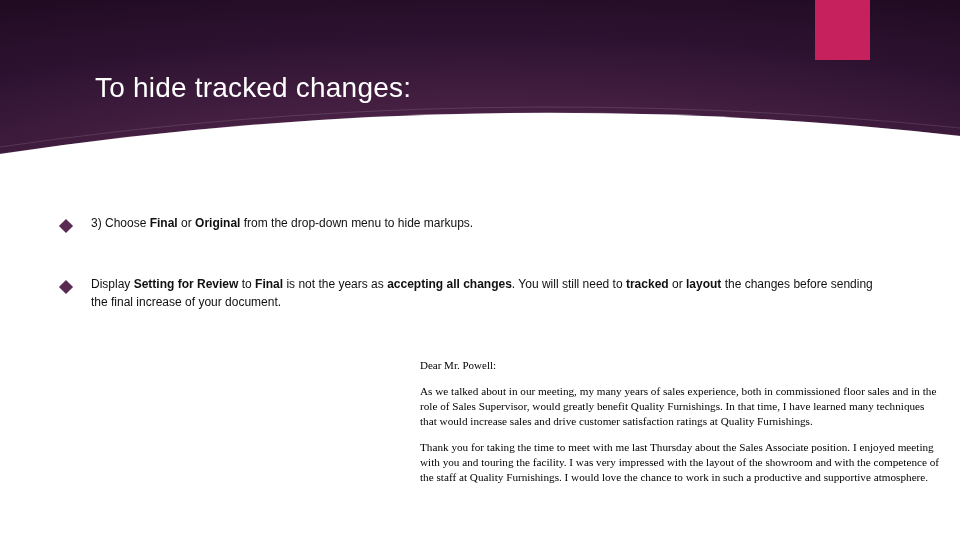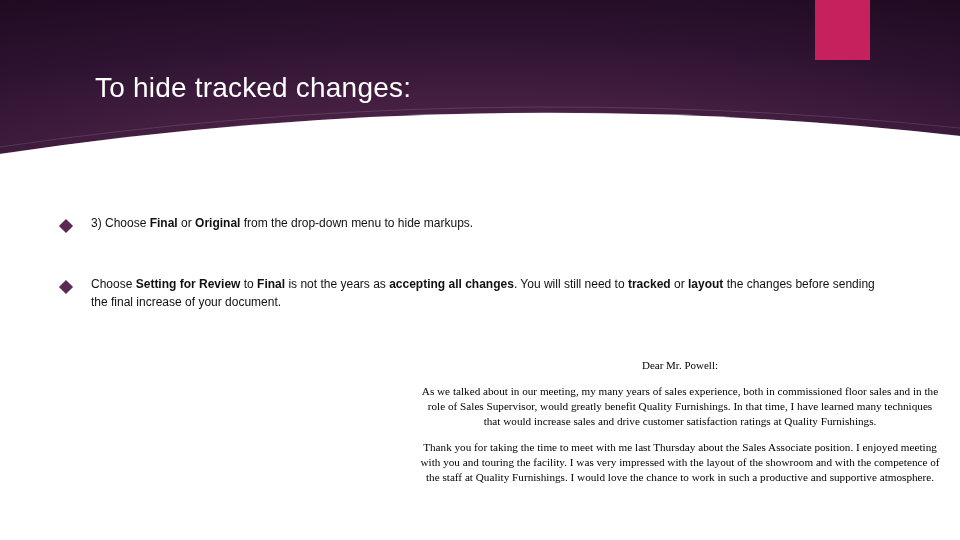--- a/index.html
+++ b/index.html
@@ -70,21 +70,21 @@
   .doc-sample {
     position: absolute;
     left: 420px;
     top: 358px;
     width: 520px;
     font-family: Georgia, 'Times New Roman', serif;
     font-size: 11.2px;
     color: #000;
     line-height: 1.35;
   }
-  .doc-sample p { margin-bottom: 11px; text-align: center; }
+  .doc-sample p { margin-bottom: 11px; }
   .doc-greet { font-weight: 500; margin-bottom: 12px; font-size:11px;}
 </style>
 </head>
 <body>
 
 <div class="header-band">
   <div class="accent-tab"></div>
   <svg class="swoosh" viewBox="0 0 960 80" preserveAspectRatio="none">
     <path d="M0,80 L0,62 Q480,-10 960,44 L960,80 Z" fill="#ffffff"></path>
     <path d="M0,62 Q480,-10 960,44" fill="none" stroke="rgba(255,255,255,0.22)" stroke-width="1"></path>
@@ -98,21 +98,21 @@
   <div class="bullet-row">
     <div class="diamond"></div>
     <div class="bullet-text">
       <span>3) Choose </span><b>Final</b><span> or </span><b>Original</b><span> from the drop-down menu to hide markups.</span>
     </div>
   </div>
 
   <div class="bullet-row">
     <div class="diamond"></div>
     <div class="bullet-text">
-      <span>Choose </span><b>Setting for Review</b><span> to </span><b>Final</b><span> is not the years as </span><b>accepting all changes</b><span>. You will still need to </span><b>tracked</b><span> or </span><b>layout</b><span> the changes before sending the final increase of your document.</span>
+      <span>Display </span><b>Setting for Review</b><span> to </span><b>Final</b><span> is not the years as </span><b>accepting all changes</b><span>. You will still need to </span><b>tracked</b><span> or </span><b>layout</b><span> the changes before sending the final increase of your document.</span>
     </div>
   </div>
 
 </div>
 
 <div class="doc-sample">
   <p class="doc-greet">Dear Mr. Powell:</p>
   <p>As we talked about in our meeting, my many years of sales experience, both in commissioned floor sales and in the role of Sales Supervisor, would greatly benefit Quality Furnishings. In that time, I have learned many techniques that would increase sales and drive customer satisfaction ratings at Quality Furnishings.</p>
   <p>Thank you for taking the time to meet with me last Thursday about the Sales Associate position. I enjoyed meeting with you and touring the facility. I was very impressed with the layout of the showroom and with the competence of the staff at Quality Furnishings. I would love the chance to work in such a productive and supportive atmosphere.</p>
 </div>

